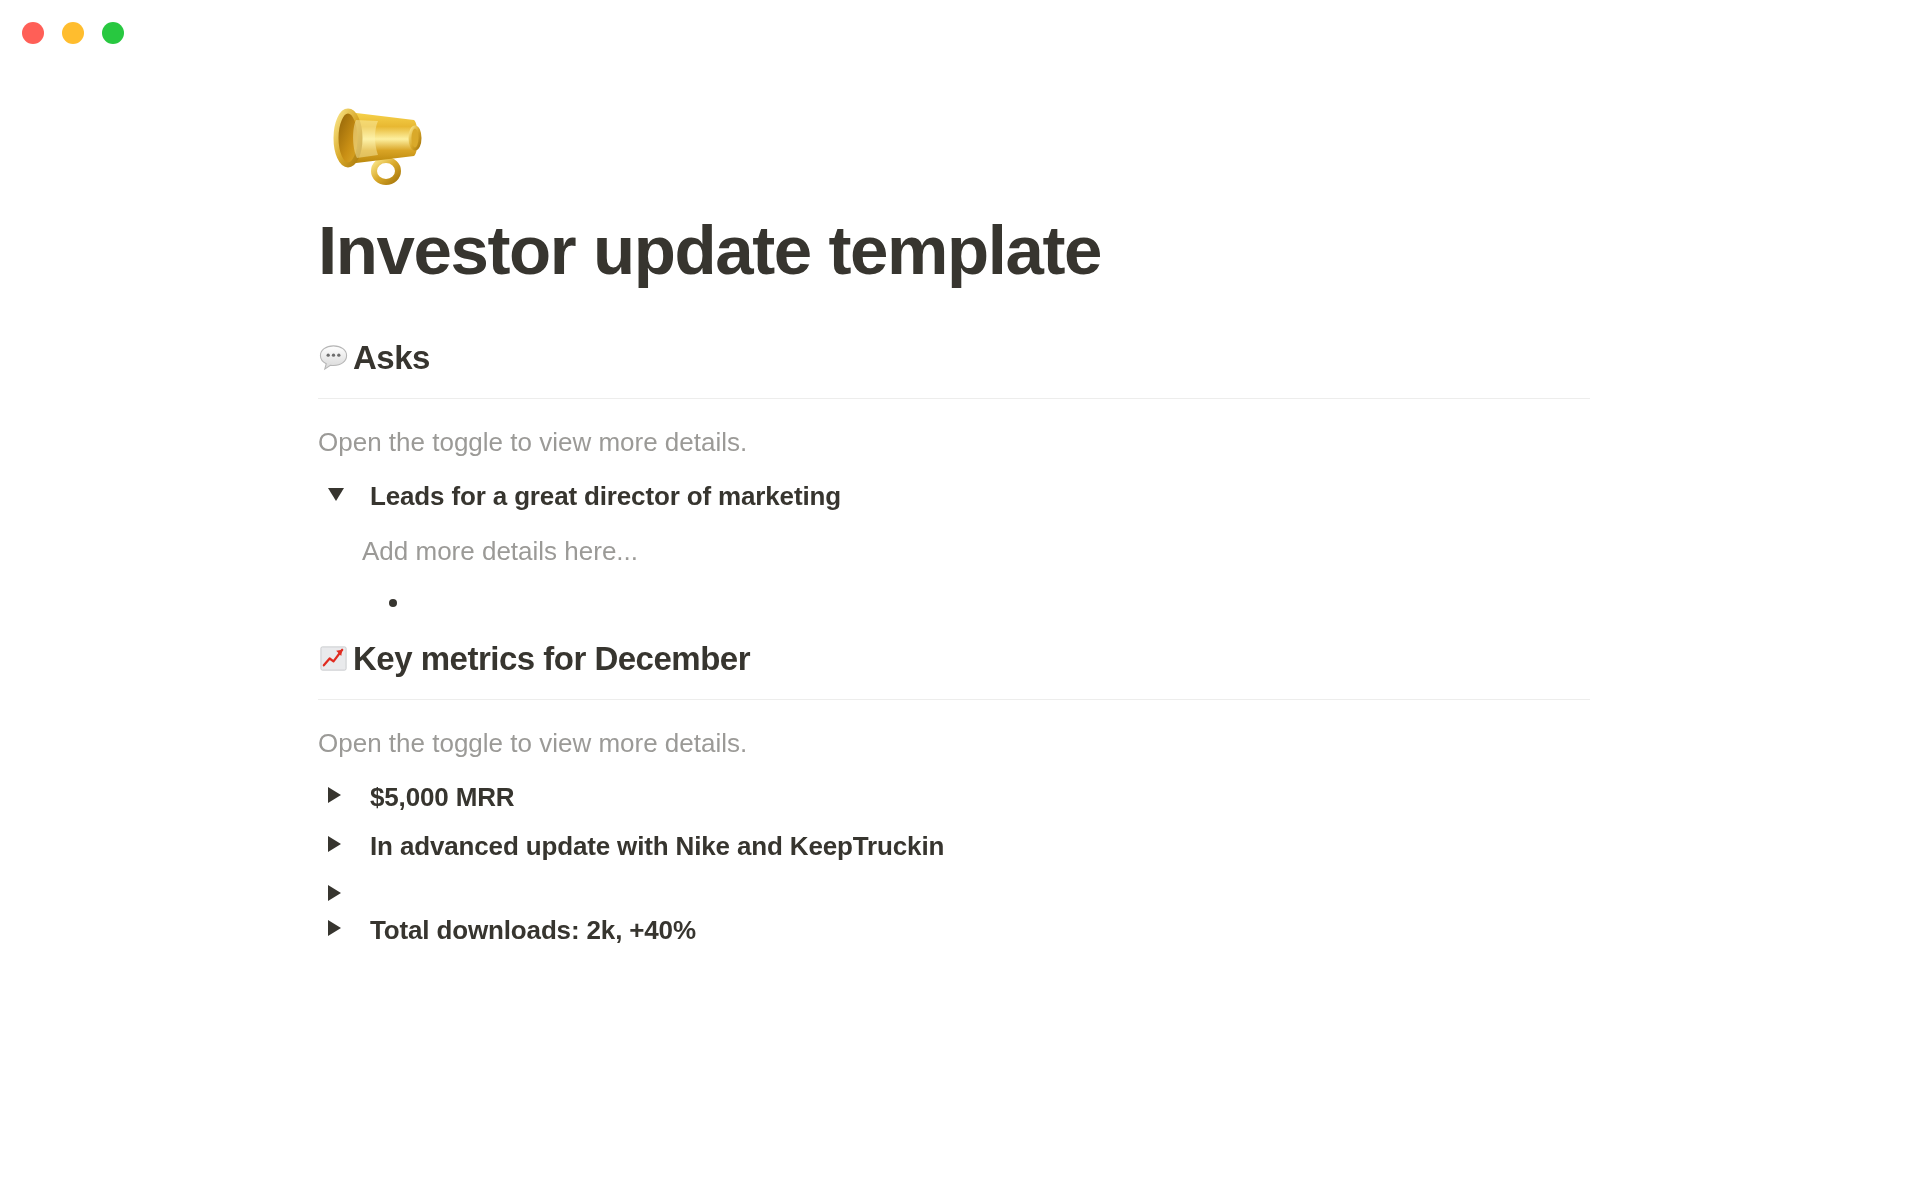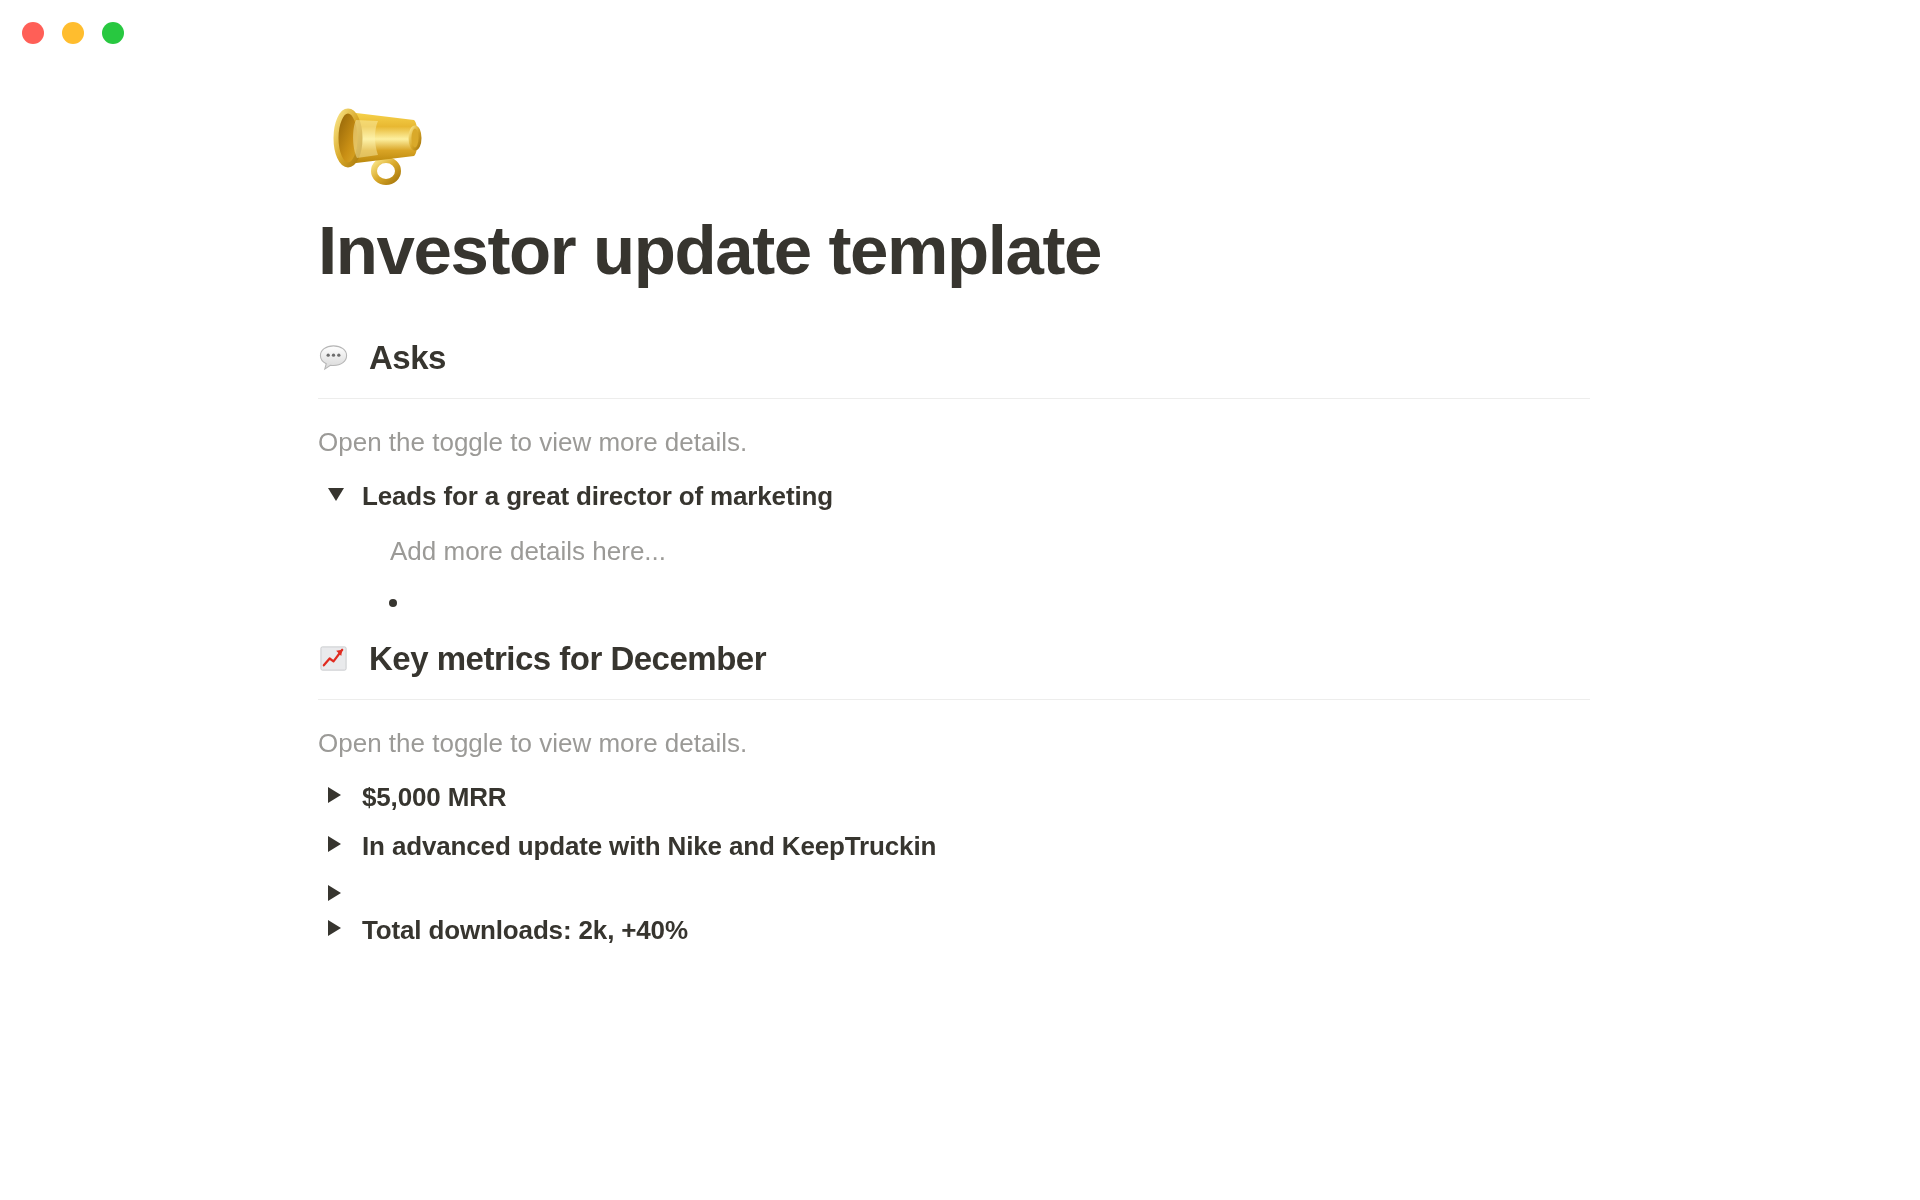--- a/index.html
+++ b/index.html
@@ -80,21 +80,21 @@
     margin-bottom: 48px;
   }
 
   
   .section {
     margin-bottom: 6px;
   }
   .section-heading {
     display: flex;
     align-items: center;
-    gap: 20px;
+    gap: 4px;
     font-size: 33px;
     font-weight: 700;
     letter-spacing: -0.5px;
     color: #37352f;
     line-height: 1.25;
     padding-bottom: 6px;
   }
   .heading-emoji {
     font-size: 29px;
     line-height: 1;
@@ -117,21 +117,21 @@
     color: #9b9a97;
     line-height: 1.5;
     padding: 4px 0;
     margin-bottom: 6px;
   }
 
   
   .toggle-row {
     display: flex;
     align-items: flex-start;
-    gap: 0px;
+    gap: 8px;
     padding: 5px 0;
     margin-left: 10px;
   }
   .toggle-arrow {
     flex: 0 0 auto;
     width: 34px;
     display: flex;
     align-items: center;
     justify-content: flex-start;
     padding-top: 9px;
@@ -165,21 +165,20 @@
   .toggle-children {
     margin-left: 44px;
   }
   .child-muted {
     font-size: 26px;
     color: #9b9a97;
     line-height: 1.5;
     padding: 5px 0;
     margin-top: 6px;
     margin-bottom: 2px;
-    margin-left: 28px;
   }
   .bullet-row {
     display: flex;
     align-items: flex-start;
     padding: 5px 0;
     margin-left: 18px;
   }
   .bullet-dot {
     flex: 0 0 auto;
     width: 26px;

